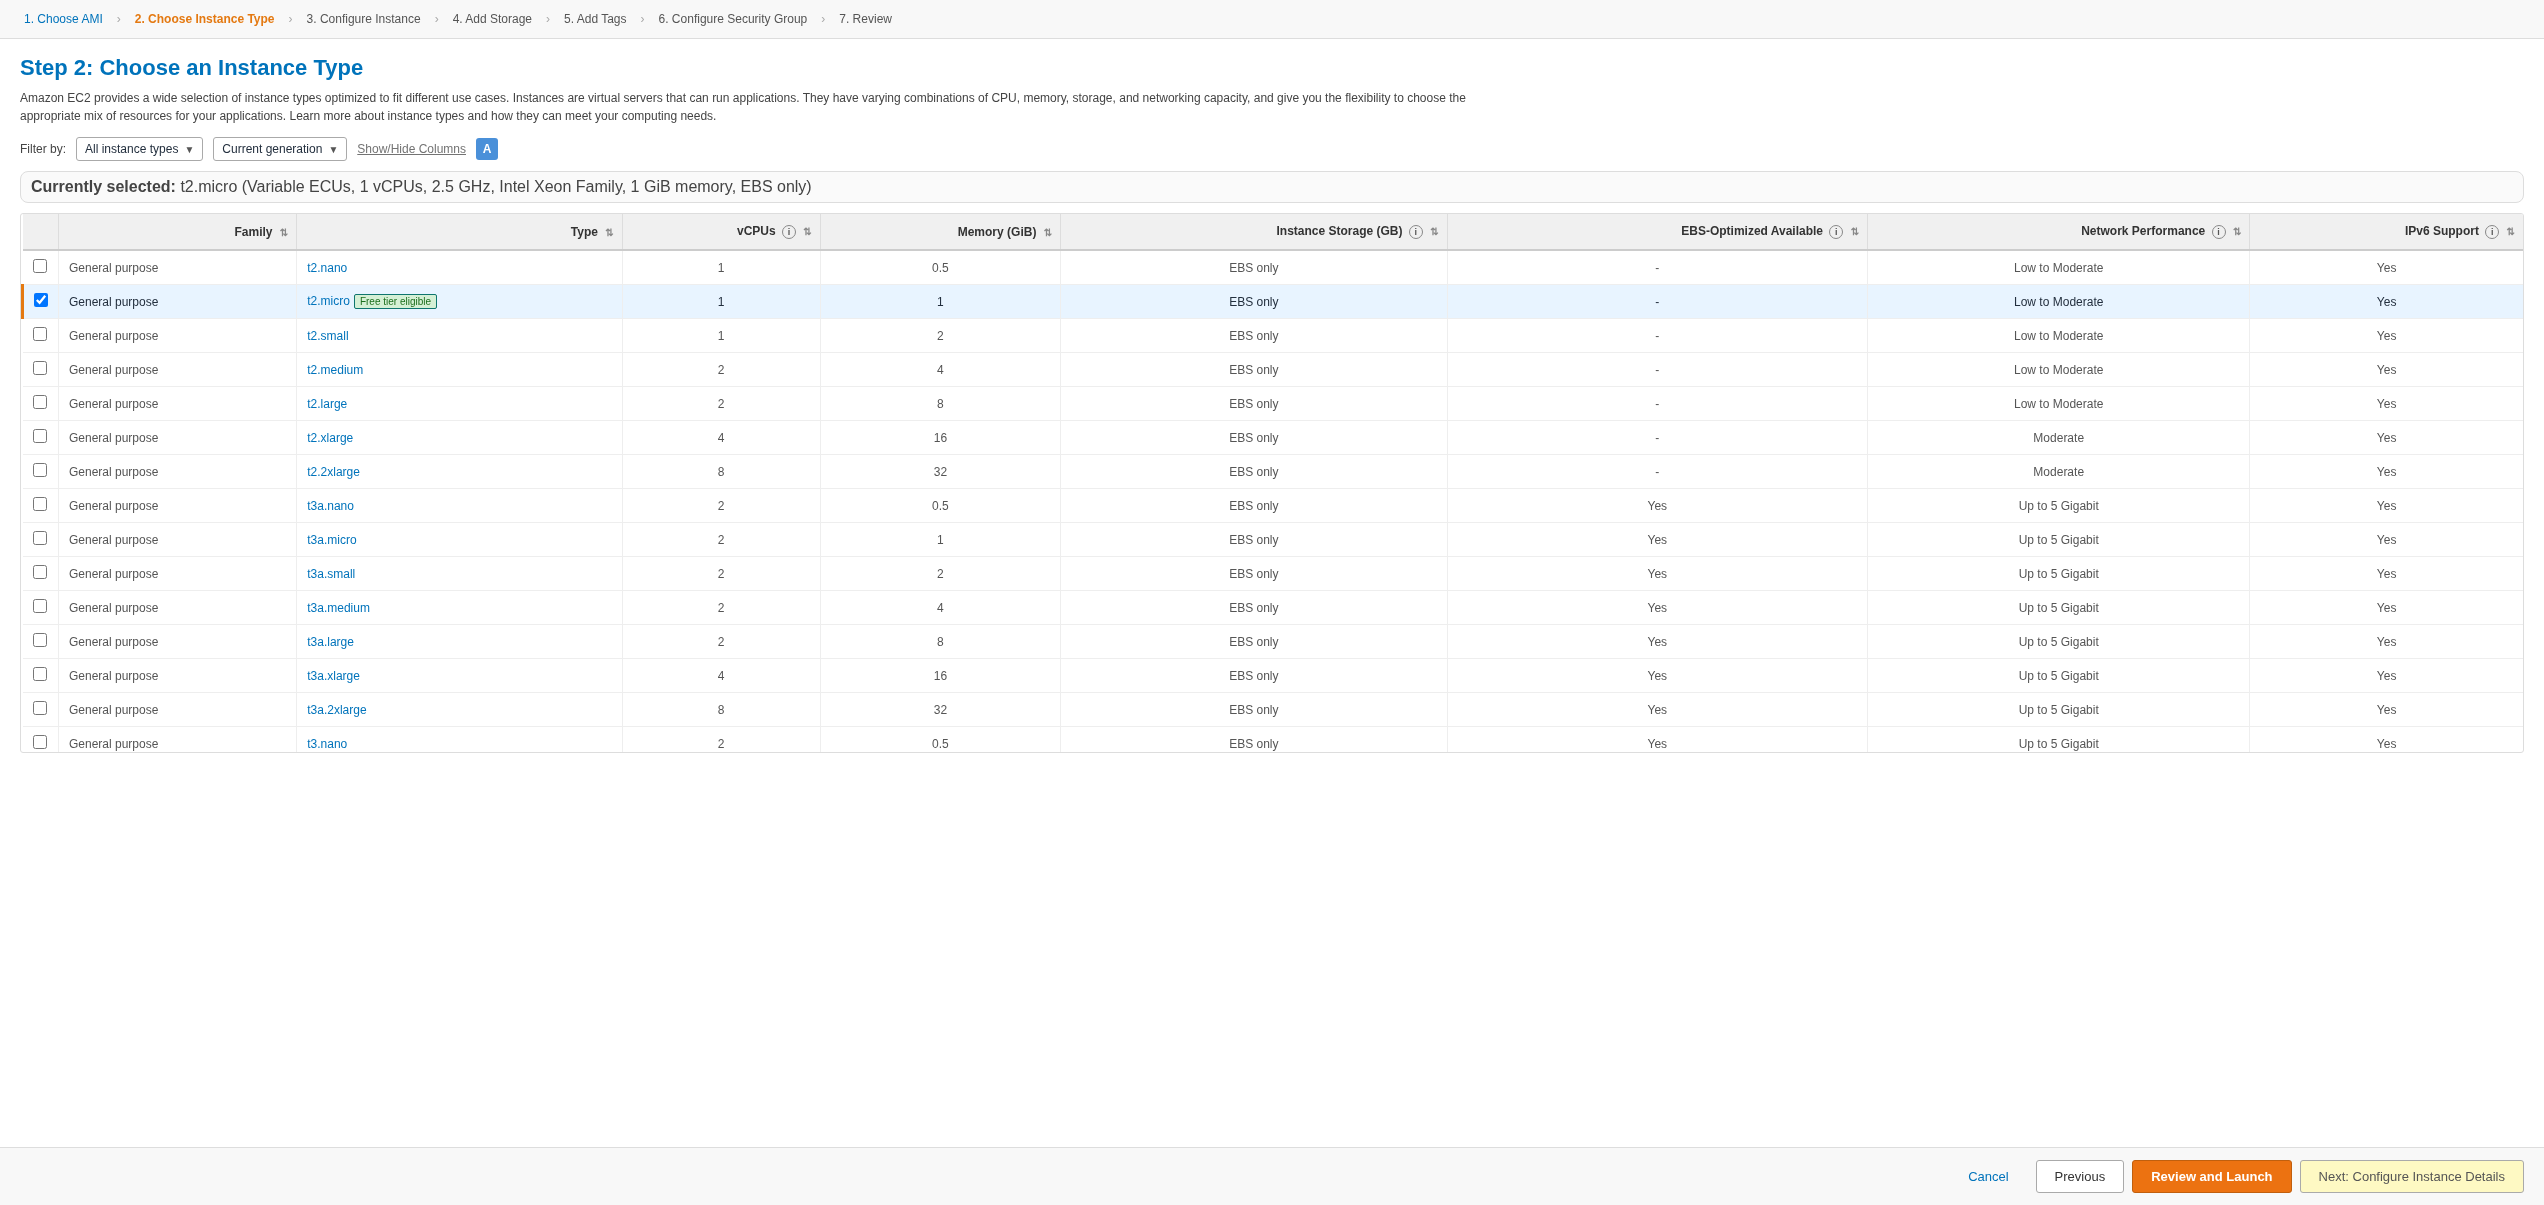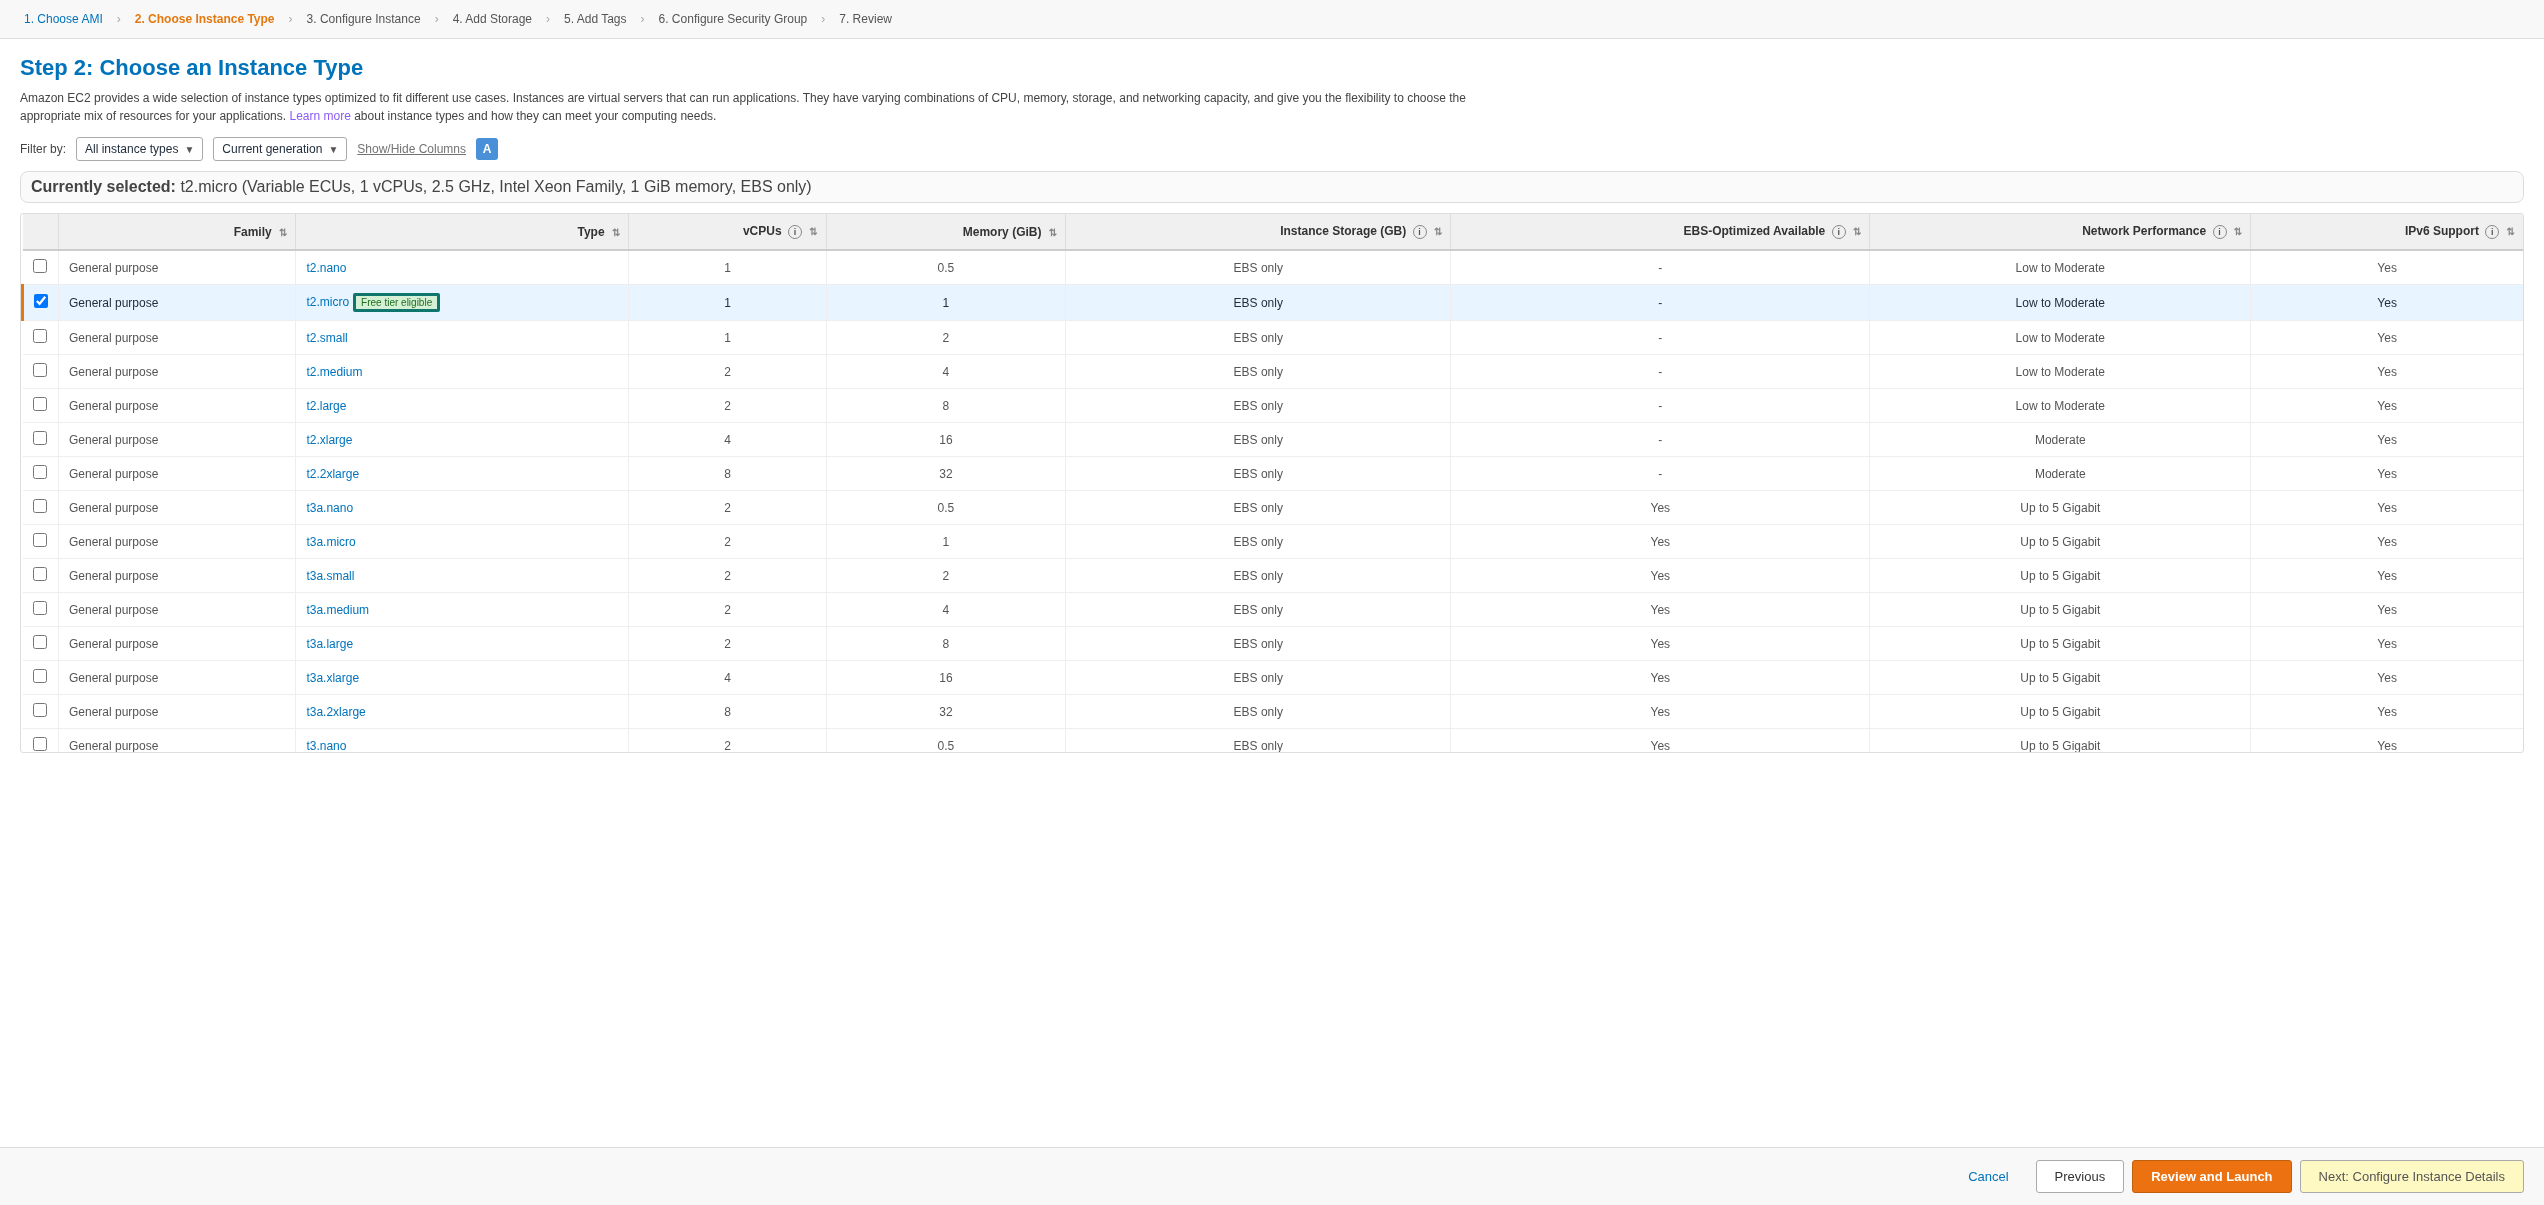--- a/index.html
+++ b/index.html
@@ -35,21 +35,21 @@
       color: #0073bb;
       margin-bottom: 8px;
     }
     .page-desc {
       font-size: 12px;
       color: #444;
       line-height: 1.5;
       margin-bottom: 12px;
       max-width: 1500px;
     }
-    .page-desc a { color: #8b5cf6; text-decoration: none; }
+    .page-desc a { color: #404040; text-decoration: none; }
 
     
     .filter-bar {
       display: flex;
       align-items: center;
       gap: 10px;
       margin-bottom: 10px;
     }
     .filter-label { font-size: 12px; color: #444; }
     .filter-select {
@@ -167,21 +167,21 @@
     .row-checkbox {
       width: 14px;
       height: 14px;
     }
 
     .type-link { color: #0073bb; text-decoration: none; cursor: pointer; }
     .free-tier-badge {
       display: inline-block;
       background: #d5f0d5;
       color: #1d6e1d;
-      border: 3px solid #0f766e;
+      border: 1px solid #0f766e;
       border-radius: 2px;
       font-size: 10px;
       padding: 1px 5px;
       margin-left: 4px;
     }
 
     
     .bottom-bar {
       display: flex;
       align-items: center;

